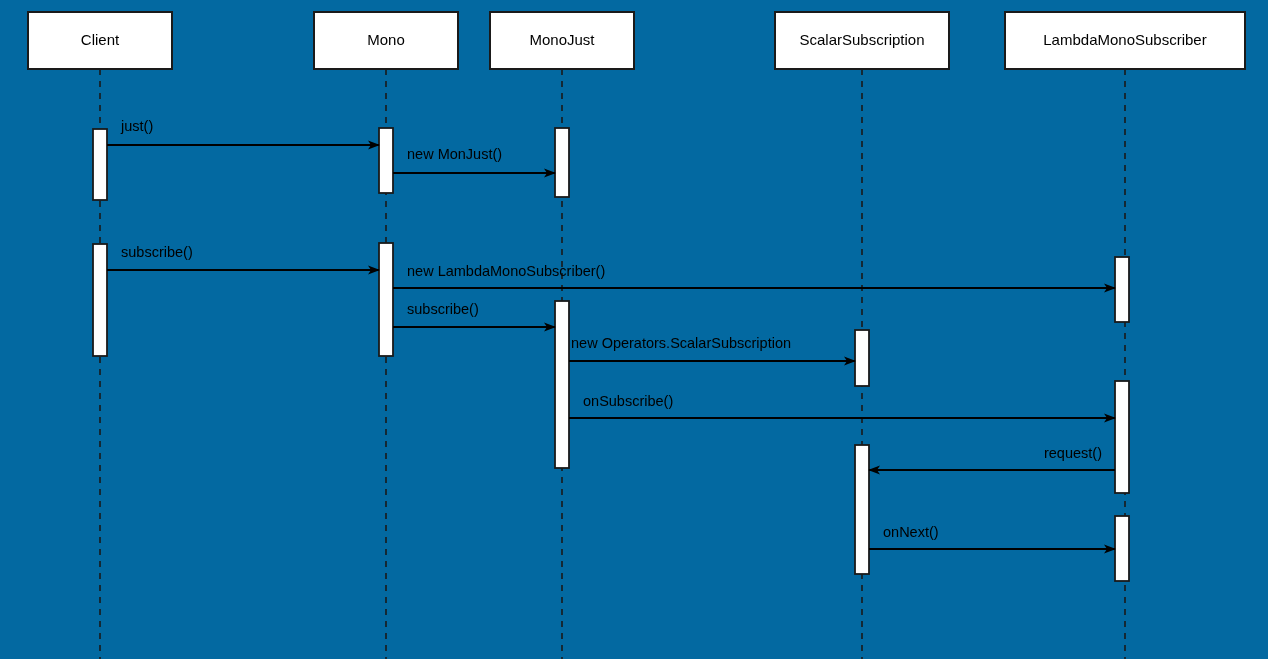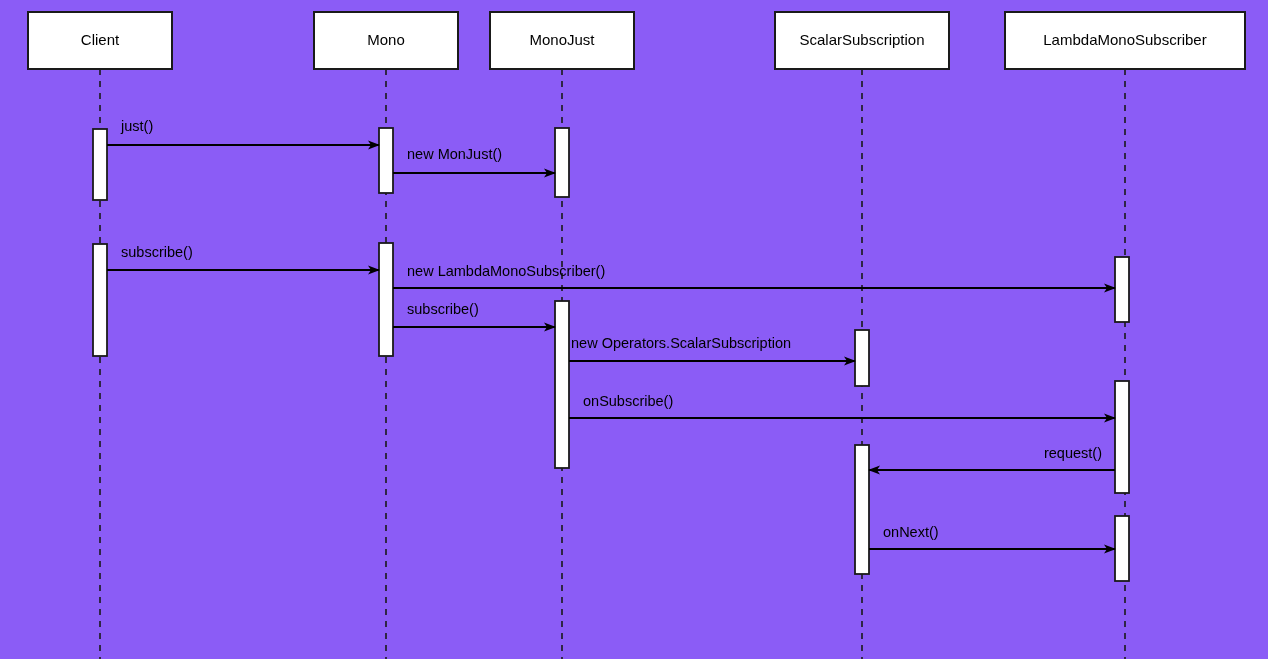--- a/index.html
+++ b/index.html
@@ -8,21 +8,21 @@
     padding: 0;
     background: #ffffff;
   }
   body {
     font-family: "Liberation Sans", sans-serif;
   }
   #diagram-root {
     position: relative;
     width: 1268px;
     height: 659px;
-    background: #8b5cf6;
+    background: #0369a1;
     overflow: hidden;
   }
   #diagram-svg {
     position: absolute;
     left: 0;
     top: 0;
     width: 1268px;
     height: 659px;
     display: block;
   }

